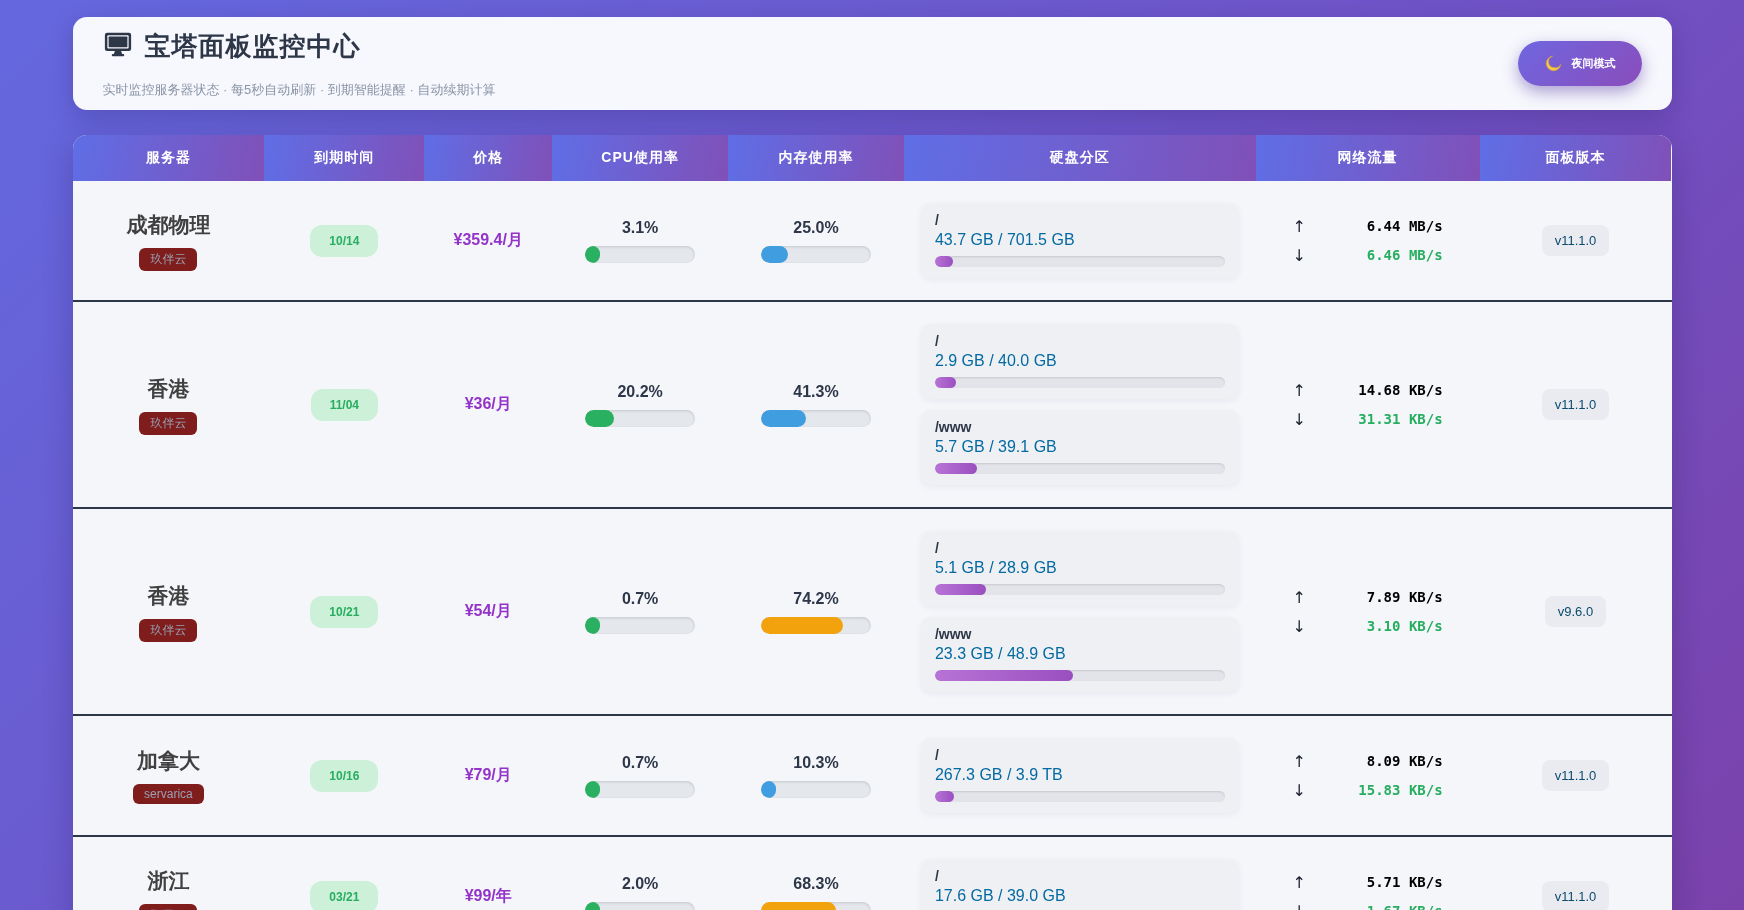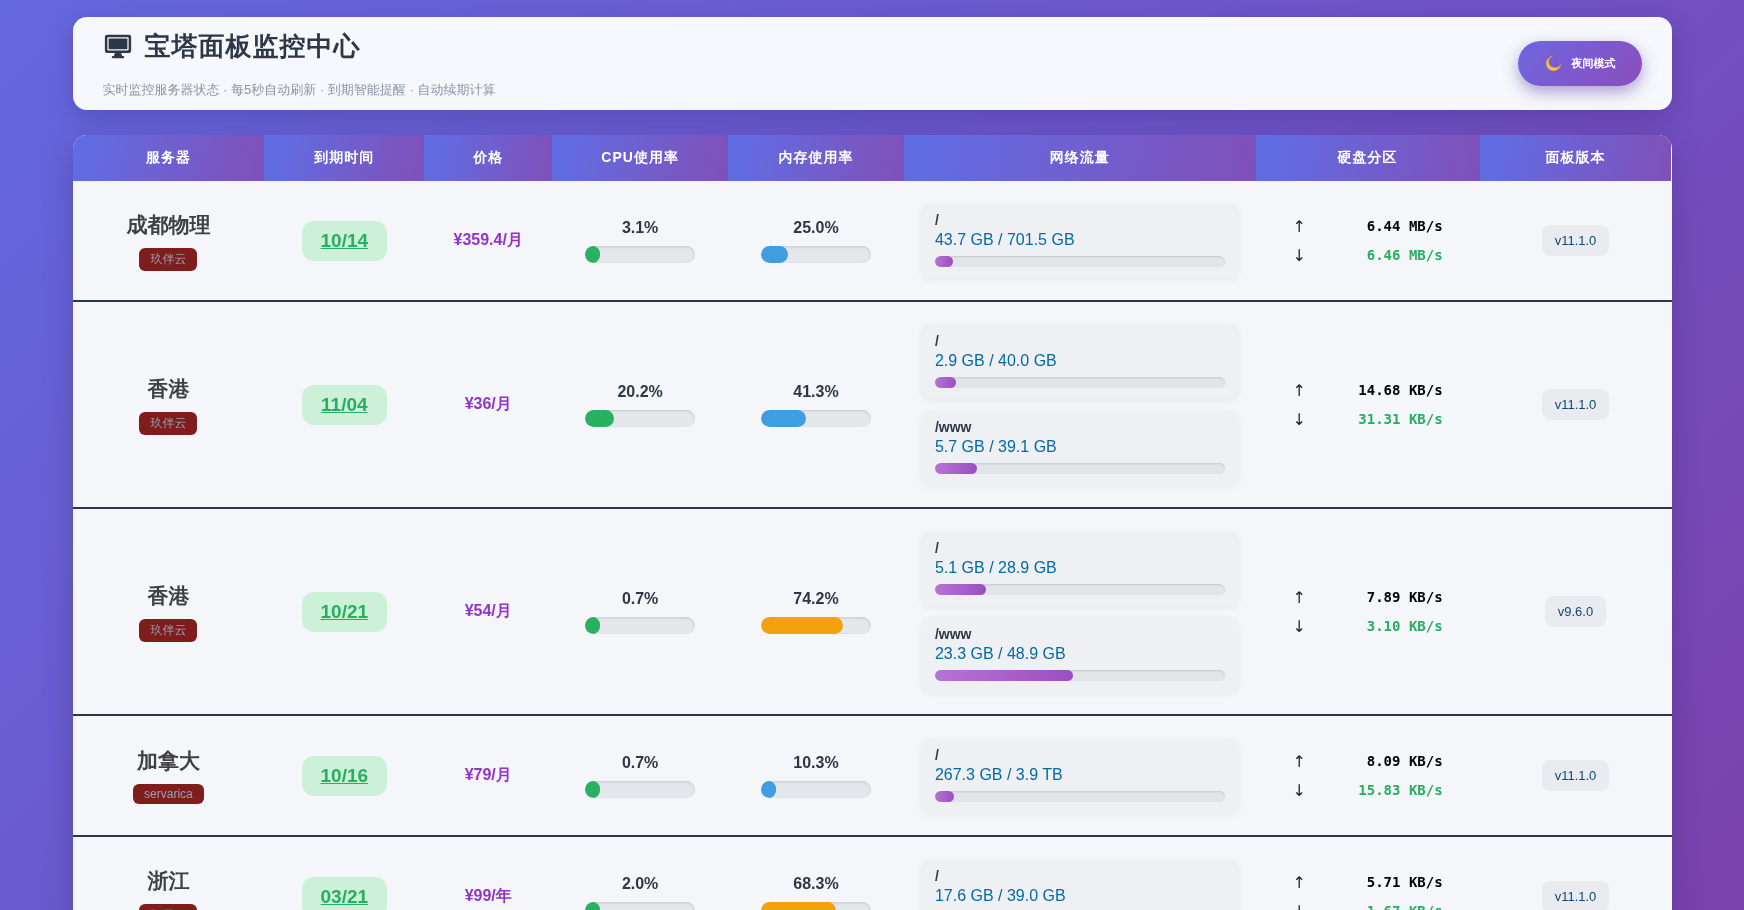--- a/index.html
+++ b/index.html
@@ -15,21 +15,21 @@
     background: #f7f8fd;
     border-radius: 14px;
     padding: 16px 30px;
     height: 93px;
     display: flex;
     align-items: center;
     justify-content: space-between;
     box-shadow: 0 8px 24px rgba(30, 20, 80, 0.22);
     margin-bottom: 25px;
   }
-  .title-row { display: flex; align-items: center; gap: 12px; }
+  .title-row { display: flex; align-items: flex-start; gap: 12px; }
   .title-row .app-title { font-size: 26px; font-weight: bold; color: #2d3748; letter-spacing: 1px; }
   .subtitle { font-size: 13px; color: #8a94a6; margin-top: 17px; }
   .monitor-svg { width: 30px; height: 30px; display: block; }
   .night-btn {
     display: flex; align-items: center; gap: 9px;
     background: linear-gradient(135deg, #6f66e0 0%, #8a4dbb 100%);
     color: #fff; font-size: 11px; font-weight: bold;
     border: none; border-radius: 999px;
     padding: 13px 26px; cursor: pointer;
     box-shadow: 0 6px 16px rgba(80, 50, 160, 0.45);
@@ -56,22 +56,22 @@
   .row { align-items: center; padding: 22px 0; background: #f5f6fa; }
   .row + .row { border-top: 2px solid #2d3748; }
   .cell { display: flex; flex-direction: column; align-items: center; justify-content: center; }
 
   .server-name { font-size: 21px; font-weight: bold; color: #404040; }
   .provider-tag {
     margin-top: 9px; font-size: 12px; color: #98a1b3;
     background: #7f1d1d; border-radius: 6px; padding: 3px 11px;
   }
   .expiry-badge {
-    font-size: 19px; font-weight: bold; color: #27ae60;
-    background: #ccf0d8; border-radius: 12px; padding: 9px 19px; text-decoration: underline;
+    font-size: 12px; font-weight: bold; color: #27ae60;
+    background: #ccf0d8; border-radius: 12px; padding: 9px 19px;
   }
   .price-text { font-size: 16px; font-weight: bold; color: #9333c9; }
 
   .pct-label { font-size: 16px; font-weight: bold; color: #2d3748; margin-bottom: 9px; }
   .bar-track {
     width: 110px; height: 17px; border-radius: 999px;
     background: #e4e7ec;
     box-shadow: inset 0 1px 3px rgba(0,0,0,0.14);
     overflow: hidden;
   }
@@ -139,22 +139,22 @@
     </button>
   </div>
 
   <div class="table-card">
     <div class="grid-cols thead">
         <div class="th">服务器</div>
         <div class="th">到期时间</div>
         <div class="th">价格</div>
         <div class="th">CPU使用率</div>
         <div class="th">内存使用率</div>
+        <div class="th">硬盘分区</div>
         <div class="th">网络流量</div>
-        <div class="th">硬盘分区</div>
         <div class="th">面板版本</div>
       </div>
     <div>
         <div class="grid-cols row">
     <div class="cell">
       <div class="server-name">成都物理</div>
       <div class="provider-tag">玖伴云</div>
     </div>
     <div class="cell">
       <div class="expiry-badge">10/14</div>

